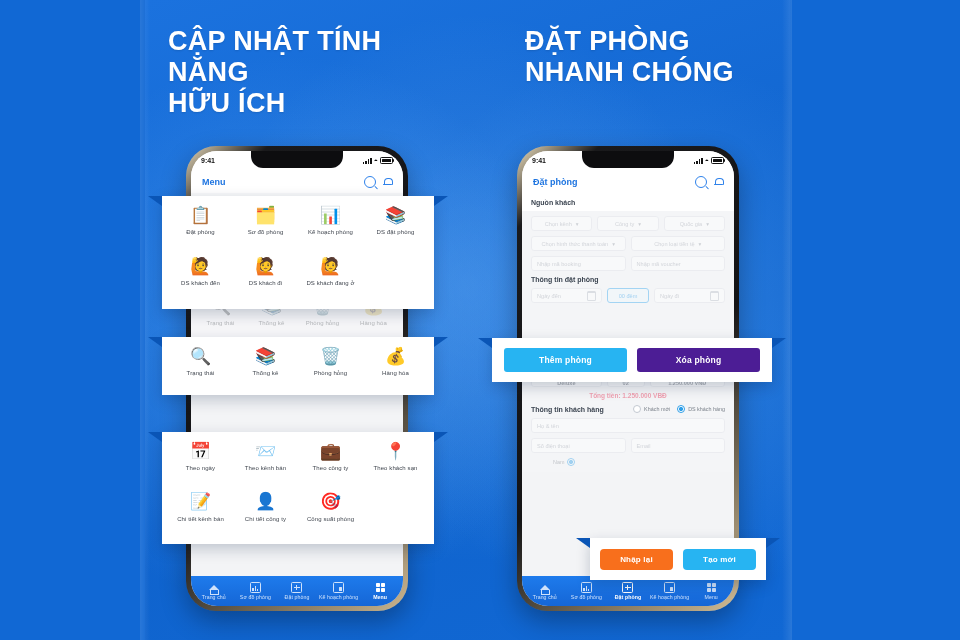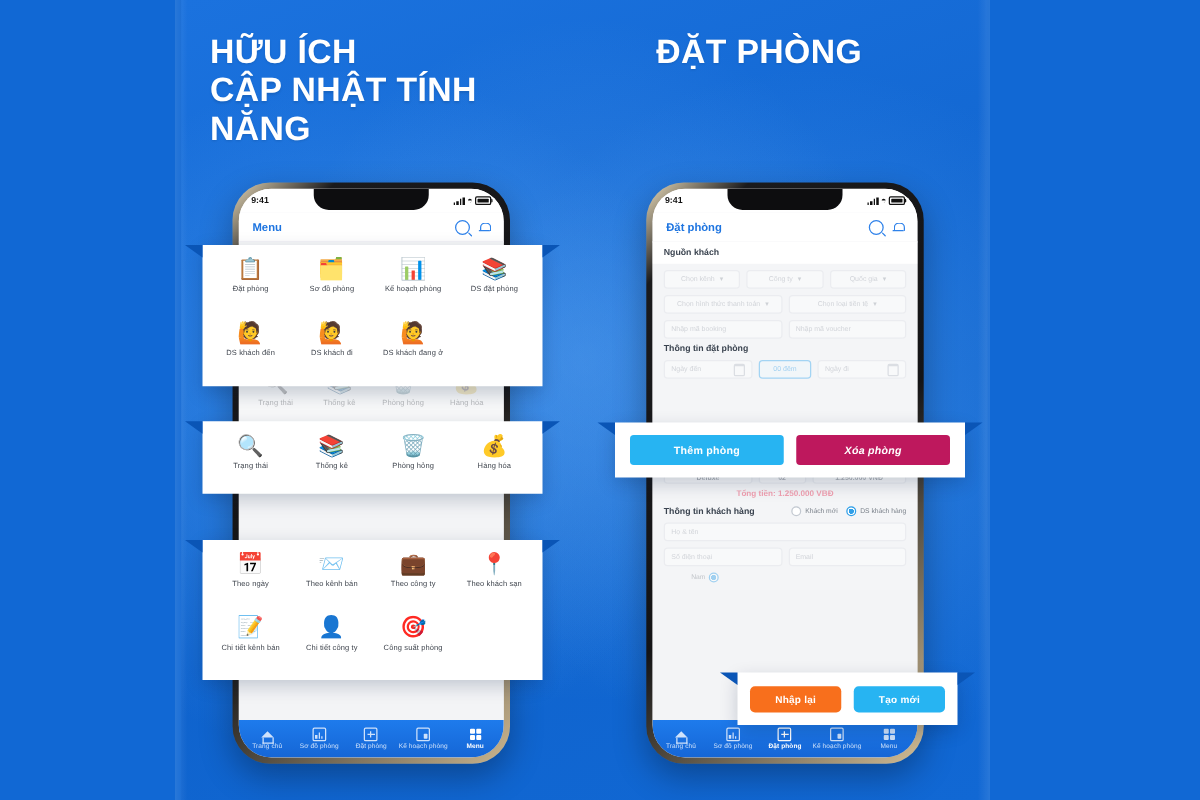--- a/index.html
+++ b/index.html
@@ -133,21 +133,21 @@
   .foldL{position:absolute;left:-14px;width:0;height:0;border-style:solid;}
   .foldR{position:absolute;right:-14px;width:0;height:0;border-style:solid;}
 
   .ribbon-grid{display:flex;flex-wrap:wrap;padding:8px 6px 3px;height:100%;box-sizing:border-box;}
   .ribbon-grid .gcell{margin-bottom:5px;}
 
   
   .btnrow{display:flex;gap:10px;align-items:center;justify-content:center;height:100%;padding:0 12px;box-sizing:border-box;}
   .btn{flex:1;text-align:center;font-size:8.5px;color:#fff;font-weight:bold;padding:7px 0;border-radius:3px;letter-spacing:.2px;}
   .btn.cyan{background:#27b4f2;}
-  .btn.red{background:#be185d;font-style:italic;}
+  .btn.red{background:#4c1d95;}
   .btn.orange{background:#f86f1c;}
   .btn.small{font-size:8px;padding:6px 0;border-radius:4px;}
 
   
   .form{background:#f4f5f7;padding:6px 9px;font-size:6px;color:#8a9099;}
   .form-sec{font-size:7px;color:#3b4450;font-weight:bold;margin:2px 0 5px;}
   .form-sec.white{background:#fff;margin:-6px -9px 5px;padding:6px 9px 5px;}
   .frow{display:flex;gap:5px;margin-bottom:5px;}
   .fld{
     flex:1;border:1px solid #dfe2e7;background:#fff;border-radius:3px;
@@ -173,25 +173,26 @@
 </head>
 <body>
 
 <div class="stage">
 
   <div class="panel"></div>
   <div class="edge-l"></div>
   <div class="edge-r"></div>
 
   <div class="headline left">
+    <span>CẬP NHẬT TÍNH NĂNG</span>
     <span>HỮU ÍCH</span>
-    <span>CẬP NHẬT TÍNH NĂNG</span>
   </div>
   <div class="headline right">
     <span>ĐẶT PHÒNG</span>
+    <span>NHANH CHÓNG</span>
   </div>
 
   <div class="phone left">
     <div class="phone-body">
       <div class="screen">
         <div class="notch"></div>
 
         <div class="statusbar">
           <span>9:41</span>
           <span class="sb-right">

